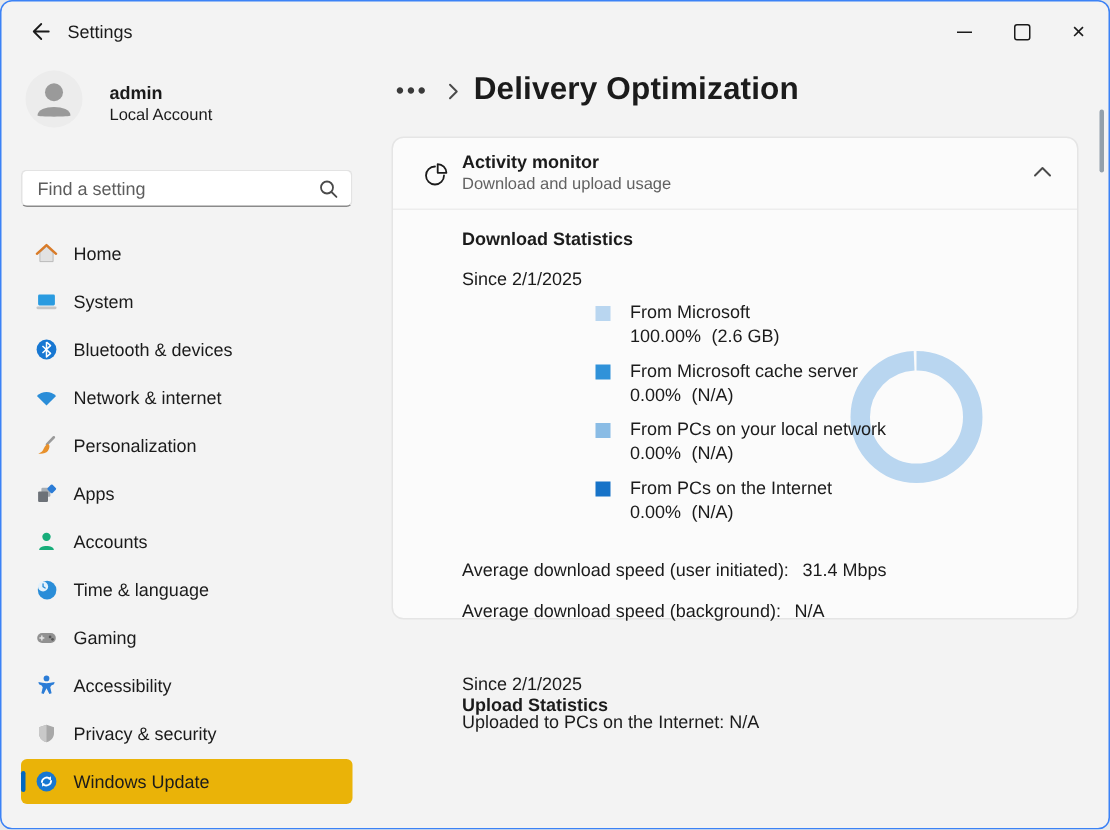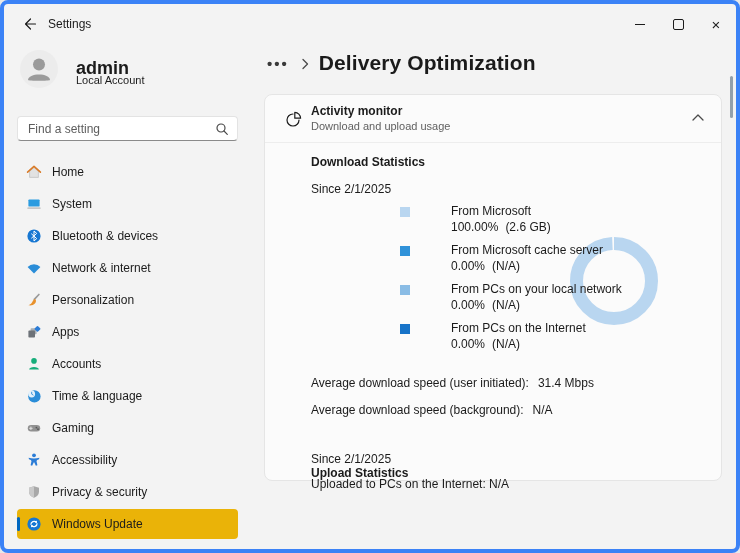--- a/index.html
+++ b/index.html
@@ -1,63 +1,63 @@
 <!DOCTYPE html>
 <html><head>
 <meta charset="utf-8">
 <style>
   html,body{margin:0;padding:0;background:#e8e8e8;}
   body{width:740px;height:553px;font-family:"Liberation Sans","DejaVu Sans",sans-serif;color:#1b1b1b;position:relative;}
-  .window{position:absolute;inset:0;background:#f3f3f3;border:4px solid #3b82f6;border-radius:8px;box-sizing:border-box;overflow:hidden;}
+  .window{position:absolute;inset:0;background:#f3f3f3;border:1px solid #3b82f6;border-radius:8px;box-sizing:border-box;overflow:hidden;}
 
   
   .titlebar{position:absolute;top:0;left:0;right:0;height:40px;}
   .back-btn{position:absolute;left:14px;top:9px;width:24px;height:22px;display:flex;align-items:center;justify-content:center;border-radius:4px;cursor:default;}
   .app-title{position:absolute;left:44px;top:13px;font-size:12px;}
   .win-controls{position:absolute;right:1px;top:1px;height:38px;display:flex;}
   .win-btn{width:38px;height:38px;display:flex;align-items:center;justify-content:center;}
   .min-glyph{width:10px;height:1px;background:#1b1b1b;}
   .max-glyph{width:9px;height:9px;border:1px solid #1b1b1b;border-radius:2px;}
   .close-glyph{font-size:15px;line-height:1;color:#1b1b1b;}
 
   
   .avatar{position:absolute;left:16px;top:46px;width:38px;height:38px;border-radius:50%;background:#ececec;display:flex;align-items:center;justify-content:center;}
-  .user-name{position:absolute;left:72px;top:54px;font-size:18px;font-weight:700;}
+  .user-name{position:absolute;left:72px;top:54px;font-size:12px;font-weight:700;}
   .user-type{position:absolute;left:72px;top:70px;font-size:11px;}
   .search-box{position:absolute;left:13px;top:112px;width:221px;height:25px;background:#fff;border:1px solid #e3e3e3;border-bottom:1px solid #8a8a8a;border-radius:4px;box-sizing:border-box;}
   .search-box input{position:absolute;left:0;top:0;width:190px;height:100%;border:none;outline:none;background:transparent;font-family:inherit;font-size:12px;padding:0 0 0 10px;color:#000000;}
   .search-box input::placeholder{color:#5d5d5d;}
   .search-icon{position:absolute;right:8px;top:5px;}
   .nav{position:absolute;left:13px;top:153px;width:221px;}
   .nav-item{position:relative;height:30px;margin-bottom:2px;border-radius:4px;display:flex;align-items:center;font-size:12px;cursor:default;}
   .nav-item .ic{width:16px;height:16px;margin-left:9px;flex:0 0 16px;}
   .nav-item .lbl{margin-left:10px;white-space:nowrap;}
   .nav-item.selected{background:#eab308;}
   .nav-item.selected::before{content:"";position:absolute;left:0;top:8px;width:3px;height:14px;border-radius:2px;background:#0067c0;}
 
   
   .breadcrumb{position:absolute;left:261px;top:44px;height:30px;display:flex;align-items:center;}
   .crumb-ellipsis{font-size:15px;font-weight:700;letter-spacing:2px;color:#3a3a3a;padding:0 2px;line-height:1;}
   .crumb-chevron{margin:1px 9px 0 9px;}
   .page-title{font-size:21px;font-weight:600;letter-spacing:.1px;}
 
-  .card{position:absolute;left:260px;top:90px;width:458px;height:387px;background:#fbfbfb;border:1px solid #e5e5e5;border-radius:8px;box-sizing:border-box;}
+  .card{position:absolute;left:260px;top:90px;width:458px;height:322px;background:#fbfbfb;border:1px solid #e5e5e5;border-radius:8px;box-sizing:border-box;}
   .card-header{position:absolute;top:0;left:0;width:100%;height:48px;border-bottom:1px solid #ededed;box-sizing:border-box;cursor:default;}
   .pie-icon{position:absolute;left:20px;top:15px;}
   .card-title{position:absolute;left:46px;top:9px;font-size:12px;font-weight:600;}
   .card-sub{position:absolute;left:46px;top:25px;font-size:11px;color:#616161;}
   .expander-chevron{position:absolute;right:16px;top:18px;}
 
   .abs{position:absolute;}
   .t12{font-size:12px;line-height:16px;}
   .semibold{font-weight:600;}
   .row{display:flex;gap:9px;}
 
   .legend{position:absolute;left:135px;top:108px;}
-  .legend-item{display:flex;margin-bottom:7px;height:32px;gap:28px;}
+  .legend-item{display:flex;margin-bottom:7px;height:32px;}
   .legend-sq{width:10px;height:10px;margin-top:4px;flex:0 0 10px;}
   .legend-txt{margin-left:13px;font-size:12px;line-height:16px;white-space:nowrap;}
   .legend-val{display:flex;gap:7px;}
 
   .scroll-thumb{position:absolute;right:3px;top:72px;width:3px;height:42px;border-radius:2px;background:#93a0ab;}
 </style>
 </head>
 <body>
 
 <div class="window">

